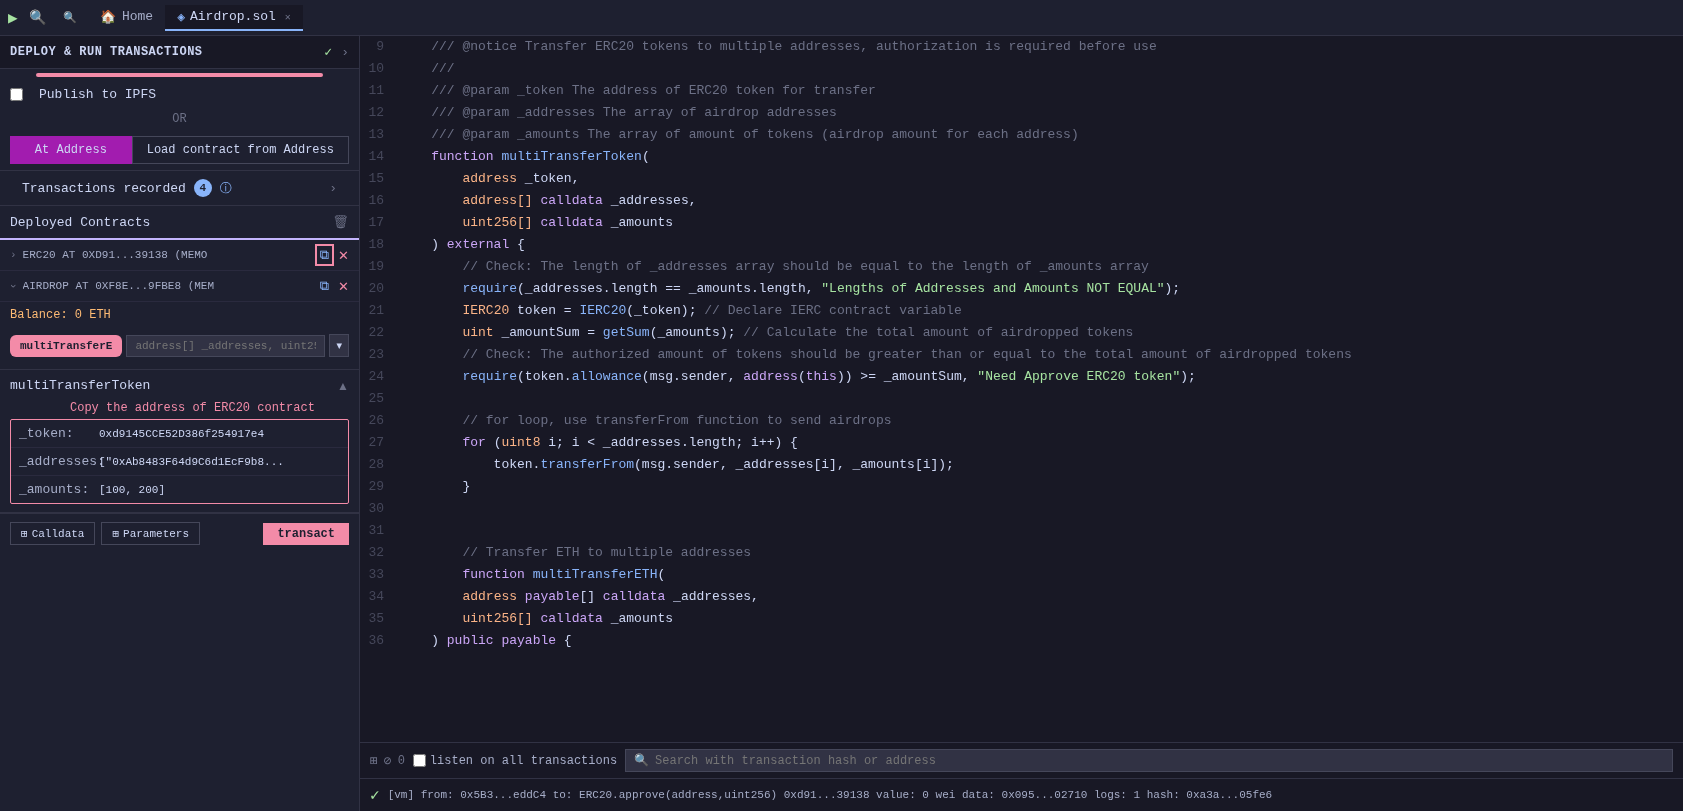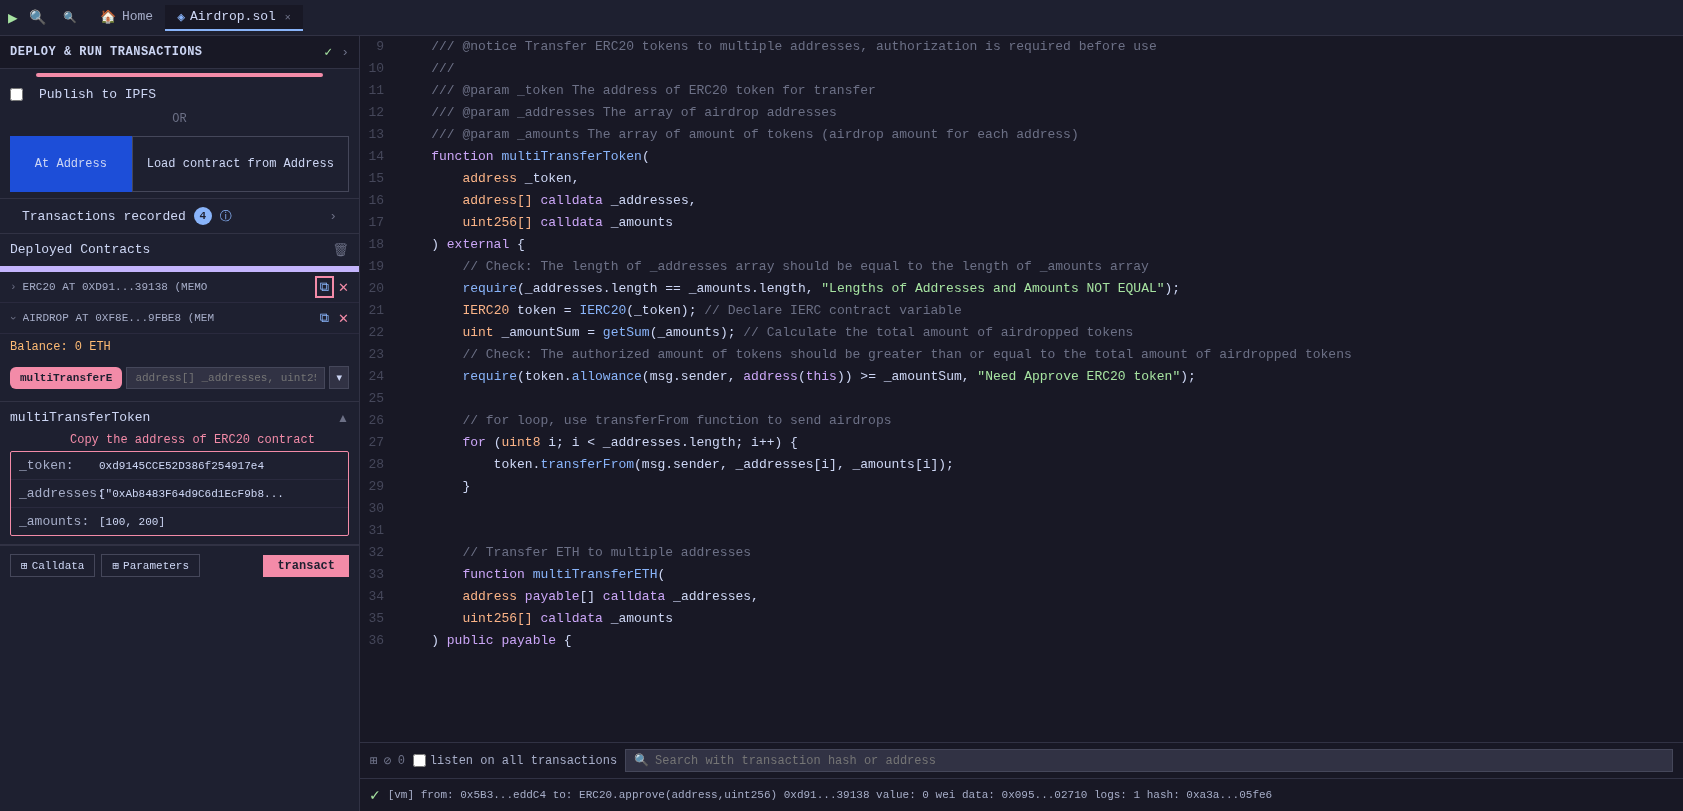--- a/index.html
+++ b/index.html
@@ -23,30 +23,30 @@
     .panel-title { font-size: 12px; font-weight: bold; color: #cdd6f4; text-transform: uppercase; letter-spacing: 0.5px; flex: 1; }
     .panel-check { color: #a6e3a1; }
     .panel-arrow { color: #6c7086; cursor: pointer; }
     .scroll-indicator { height: 4px; background: #f38ba8; width: 80%; margin: 4px auto; border-radius: 2px; }
     .checkbox-row { display: flex; align-items: center; gap: 16px; padding: 6px 10px; }
     .checkbox-row input { accent-color: #89b4fa; }
     .or-divider { text-align: center; color: #6c7086; padding: 4px 0; font-size: 12px; }
 
     .btn-group { display: flex; margin: 6px 10px; }
     .btn-at-address { background: #313244; color: #cdd6f4; border: none; padding: 6px 14px; cursor: pointer; font-size: 12px; font-family: inherit; flex: 1; }
-    .btn-at-address.active { background: #1d4ed8; }
-    .btn-load-contract { background: transparent; color: #cdd6f4; border: 1px solid #45475a; padding: 20px 14px; cursor: pointer; font-size: 12px; font-family: inherit; flex: 2; }
+    .btn-at-address.active { background: #a21caf; }
+    .btn-load-contract { background: transparent; color: #cdd6f4; border: 1px solid #45475a; padding: 6px 14px; cursor: pointer; font-size: 12px; font-family: inherit; flex: 2; }
 
     .transactions-row { display: flex; align-items: center; gap: 8px; padding: 8px 22px; border-top: 1px solid #313244; border-bottom: 1px solid #313244; }
     .transactions-label { font-size: 13px; color: #cdd6f4; }
     .badge { background: #89b4fa; color: #1e2030; border-radius: 50%; width: 18px; height: 18px; display: flex; align-items: center; justify-content: center; font-size: 11px; font-weight: bold; }
     .info-icon { color: #89b4fa; font-size: 12px; cursor: pointer; }
     .chevron-right { color: #6c7086; cursor: pointer; margin-left: auto; }
 
-    .deployed-header { display: flex; align-items: flex-start; padding: 8px 10px; border-bottom: 6px solid #c4b5fd; }
+    .deployed-header { display: flex; align-items: center; padding: 8px 10px; border-bottom: 2px solid #c4b5fd; }
     .deployed-title { font-size: 13px; color: #cdd6f4; flex: 1; }
     .trash-icon { color: #6c7086; cursor: pointer; font-size: 13px; }
 
     .contract-row { display: flex; align-items: center; padding: 6px 10px; gap: 6px; border-bottom: 1px solid #2a2a3e; cursor: pointer; }
     .contract-chevron { color: #6c7086; font-size: 11px; }
     .contract-label { font-size: 11px; color: #a6adc8; flex: 1; overflow: hidden; text-overflow: ellipsis; white-space: nowrap; }
     .contract-copy-btn { color: #89b4fa; font-size: 13px; cursor: pointer; background: none; border: none; padding: 1px 3px; }
     .contract-close-btn { color: #f38ba8; cursor: pointer; font-size: 13px; background: none; border: none; }
 
     .expanded-contract { padding: 6px 10px; border-bottom: 1px solid #313244; }

